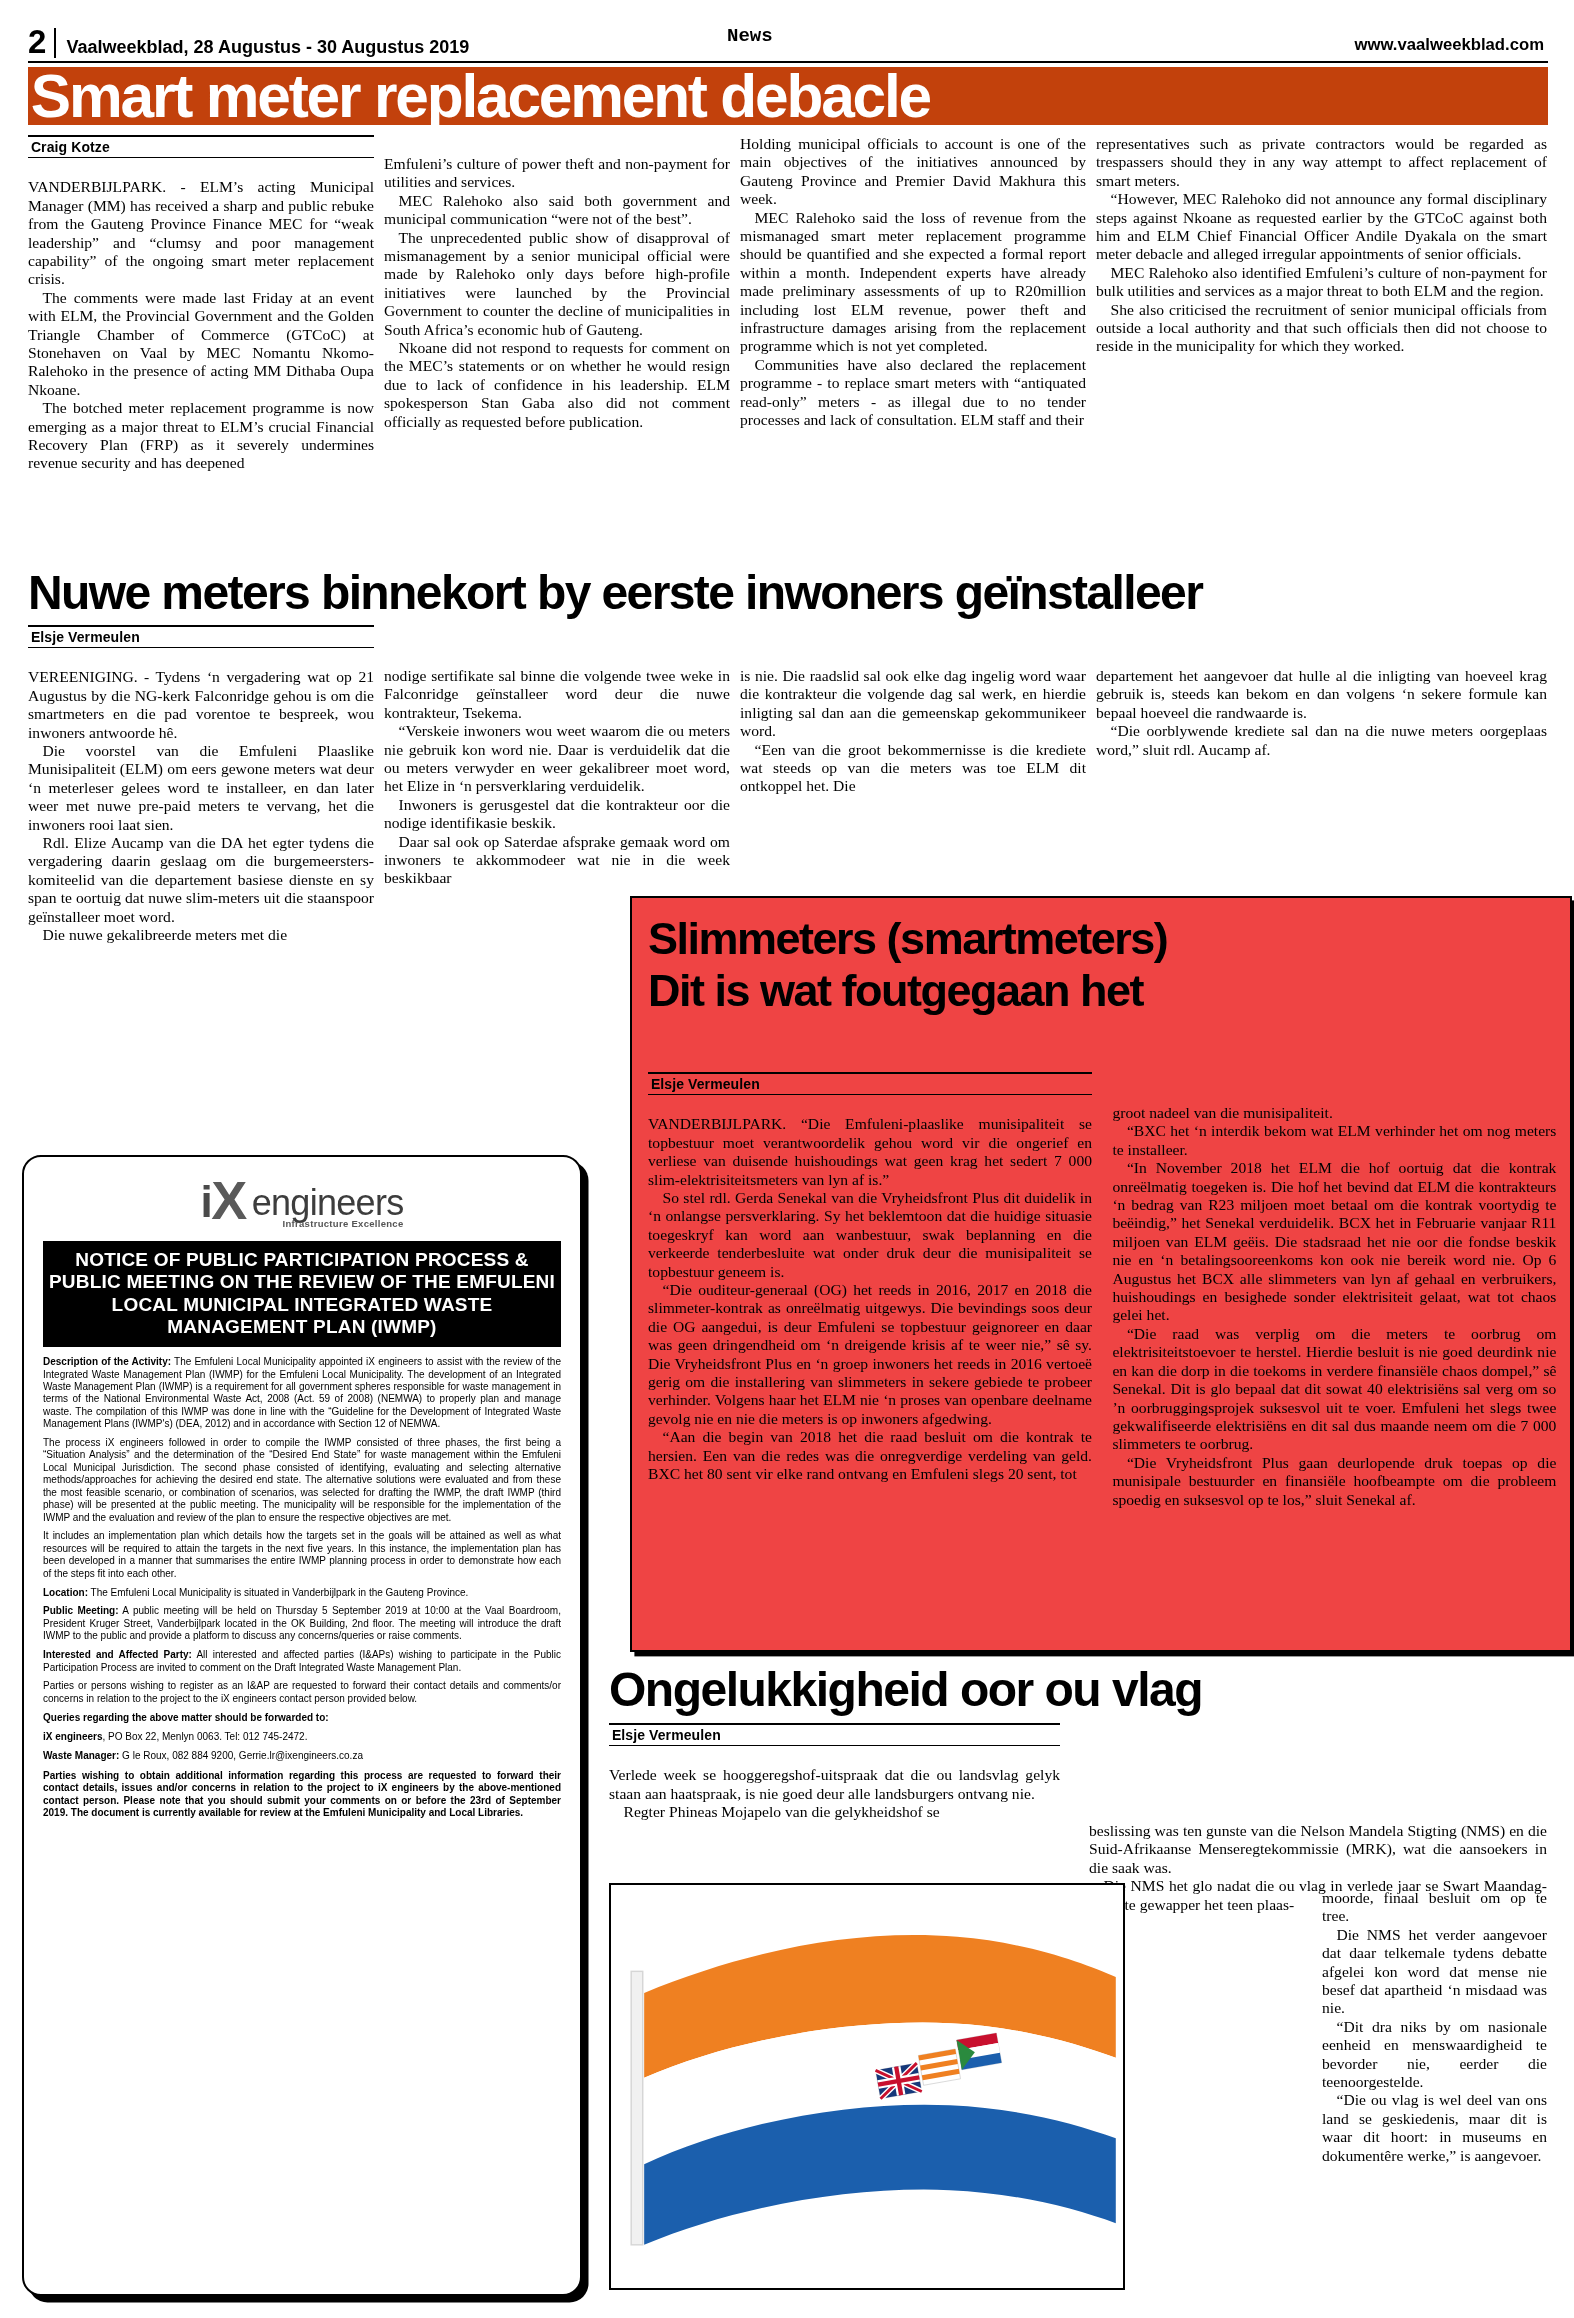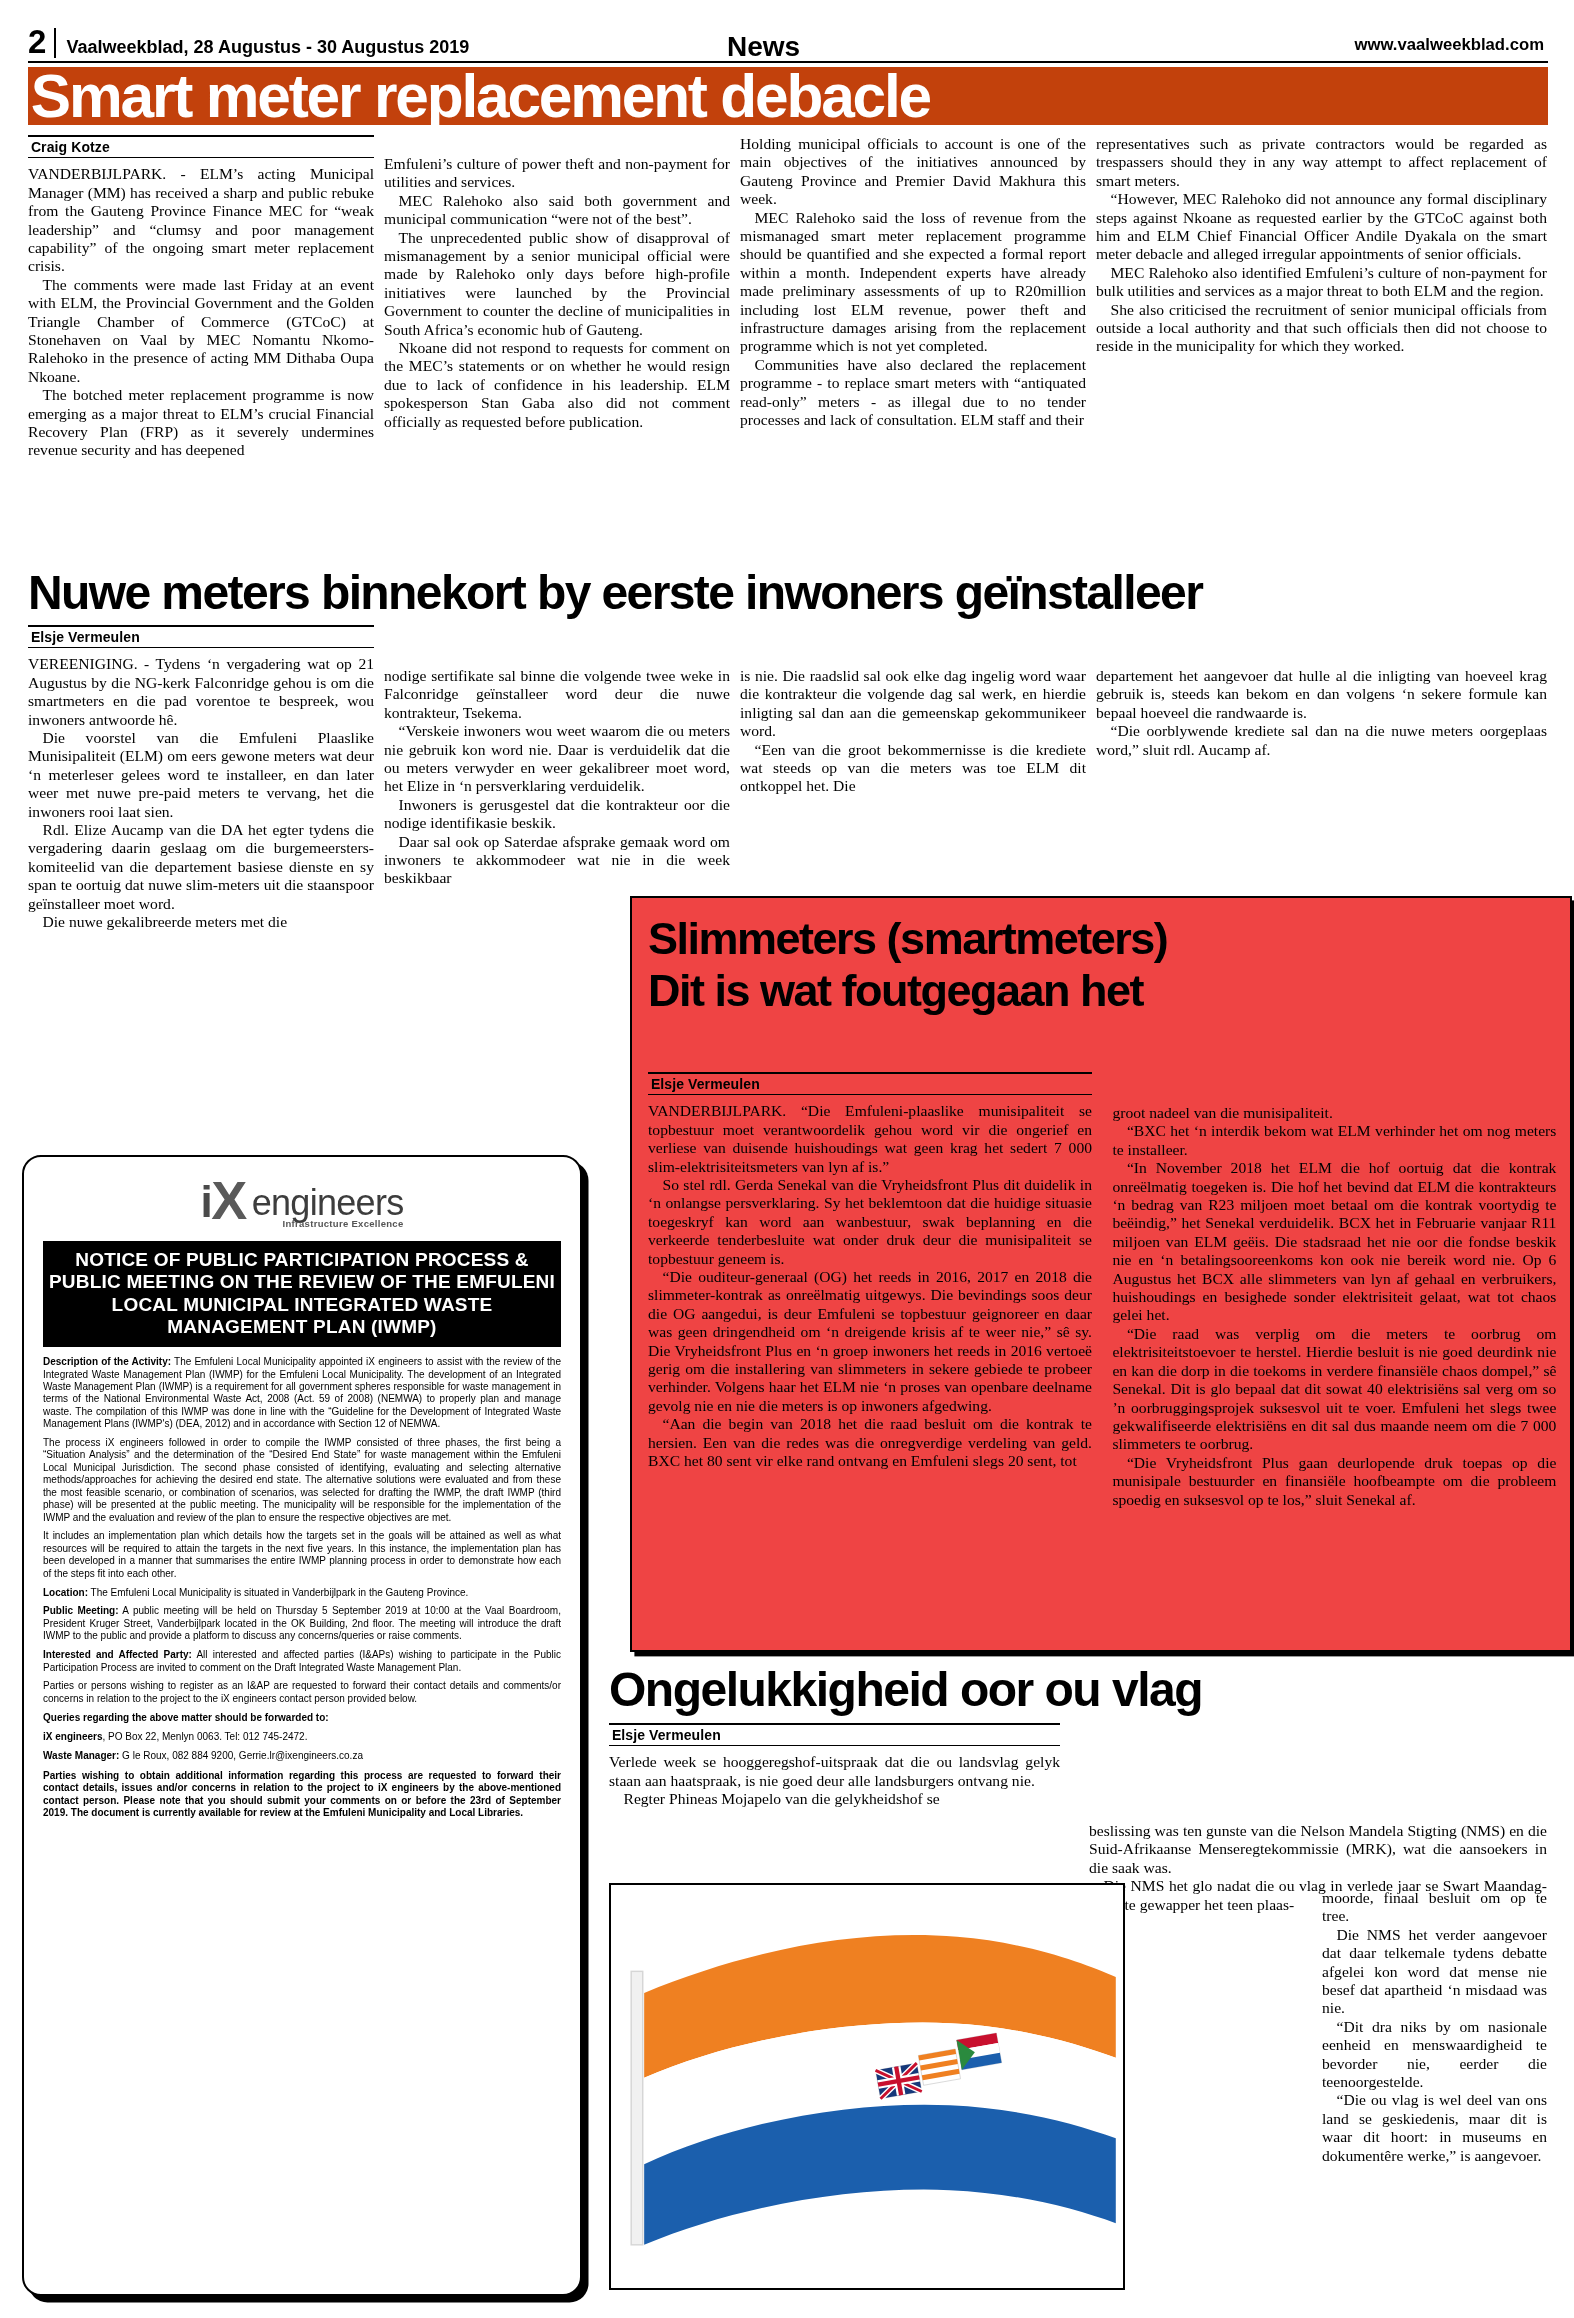--- a/index.html
+++ b/index.html
@@ -23,23 +23,23 @@
     padding-right:8.7px;letter-spacing:-0.7px;
   }
   .masthead-rule{
     border-left:2.2px solid #000;height:30.5px;margin-right:10.2px;
   }
   .mh-date{
     font-family:"Liberation Sans", sans-serif;
     font-weight:bold;font-size:18px;line-height:22px;white-space:nowrap;
   }
   .mh-section{
-    font-family:Liberation Sans, sans-serif;
-    font-weight:bold;font-size:28px;line-height:22.5px;
-    position:absolute;left:699px;bottom:0;
+    font-family:Liberation Mono, monospace;
+    font-weight:bold;font-size:19px;line-height:22.5px;
+    position:absolute;left:699px;bottom:11px;
   }
   .mh-url{
     font-family:"Liberation Sans", sans-serif;
     font-weight:bold;font-size:16.7px;line-height:20.4px;
     position:absolute;right:4px;bottom:2.2px;white-space:nowrap;
   }
   .masthead-underline{
     position:absolute;left:28px;top:61px;width:1520px;height:2.2px;background:#000;
   }
 
@@ -57,21 +57,21 @@
     letter-spacing:-2.2px;
     padding-left:2.9px;
     transform:scaleX(.99);
     transform-origin:left center;
     white-space:nowrap;
   }
 
   
   .byline{
     border-top:2.2px solid #000;border-bottom:1.5px solid #000;
-    padding:2.2px 0 2.2px 2.9px;margin-bottom:7px;
+    padding:2.2px 0 2.2px 2.9px;margin-bottom:20px;
   }
   .byline span{
     font-family:"Liberation Sans", sans-serif;
     font-weight:bold;font-size:14px;line-height:16px;letter-spacing:0.1px;
   }
 
   
   .col{position:absolute;}
   .col p{
     margin:0;

